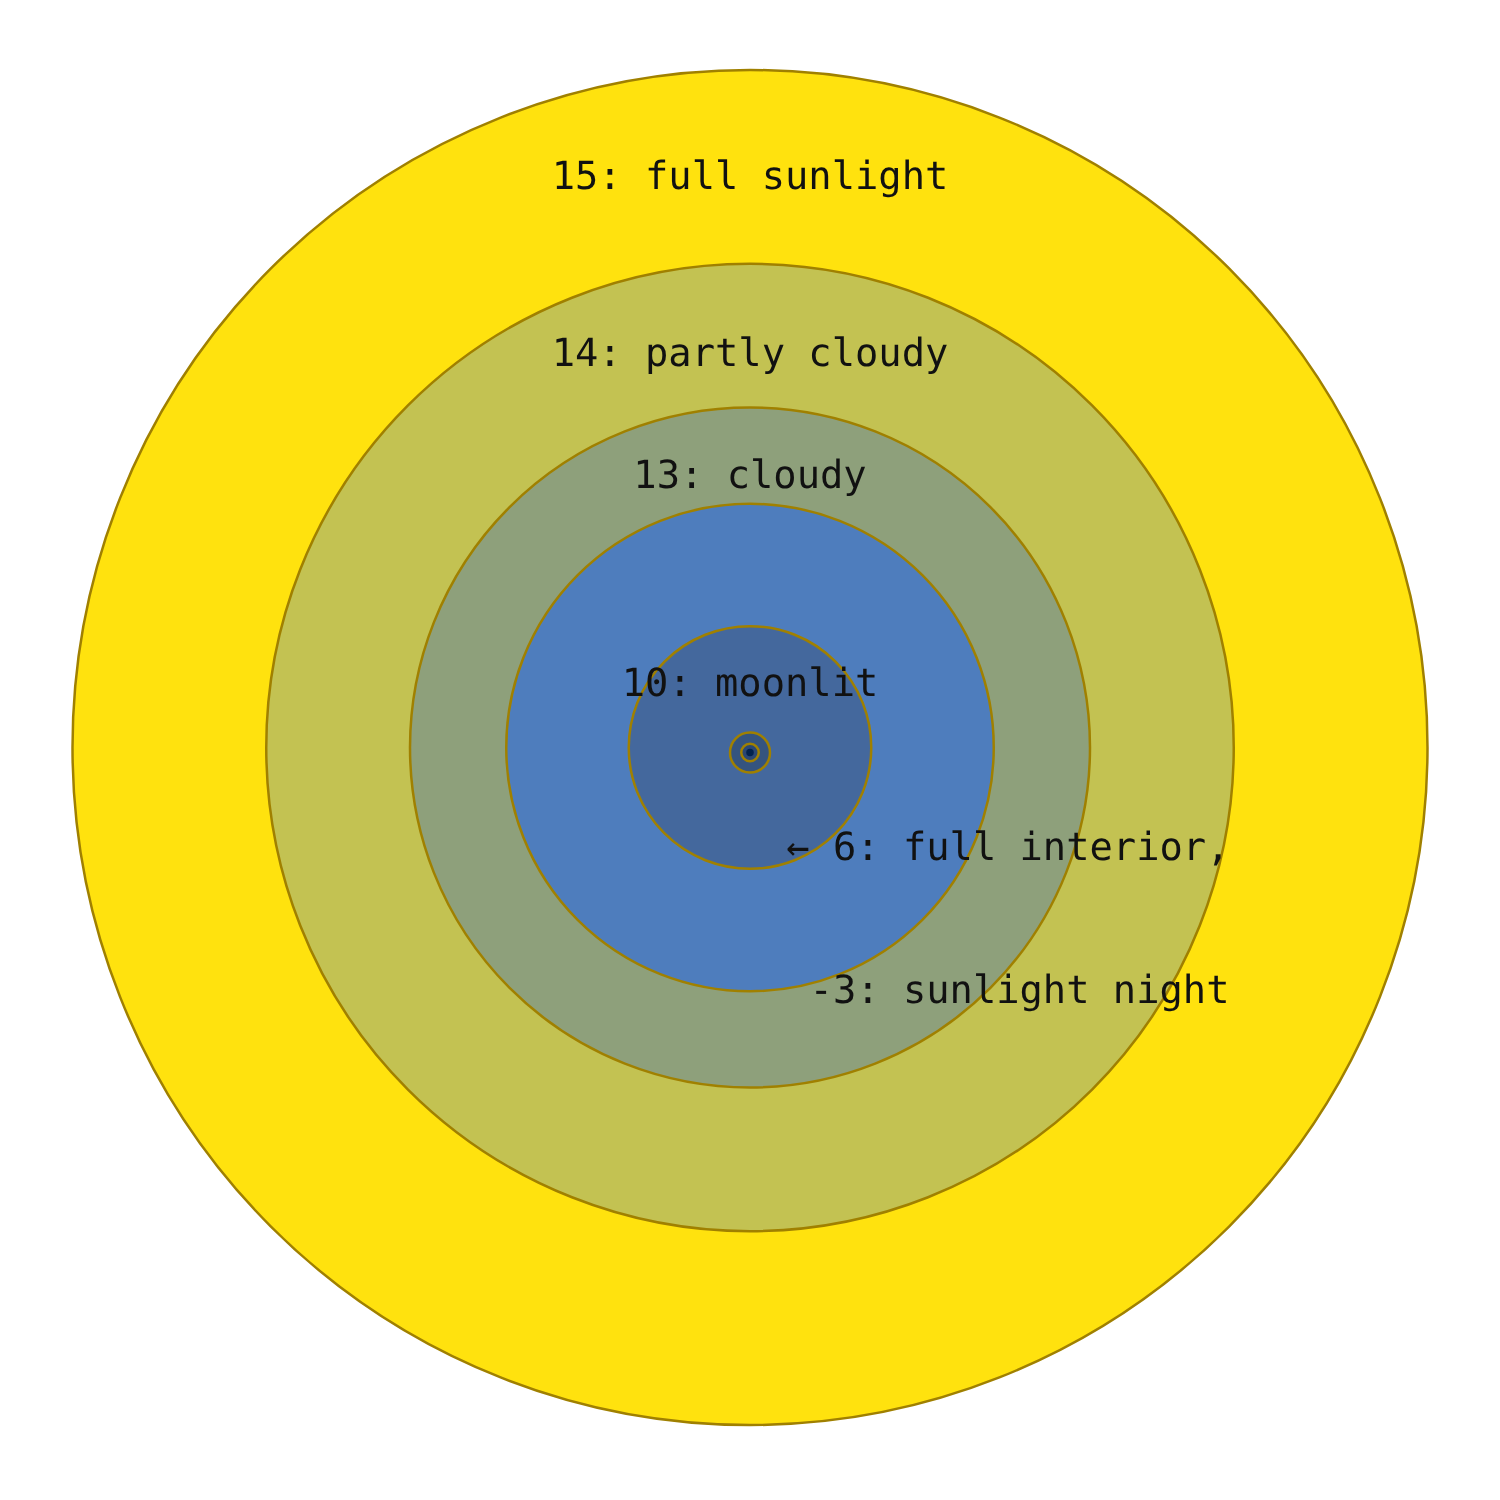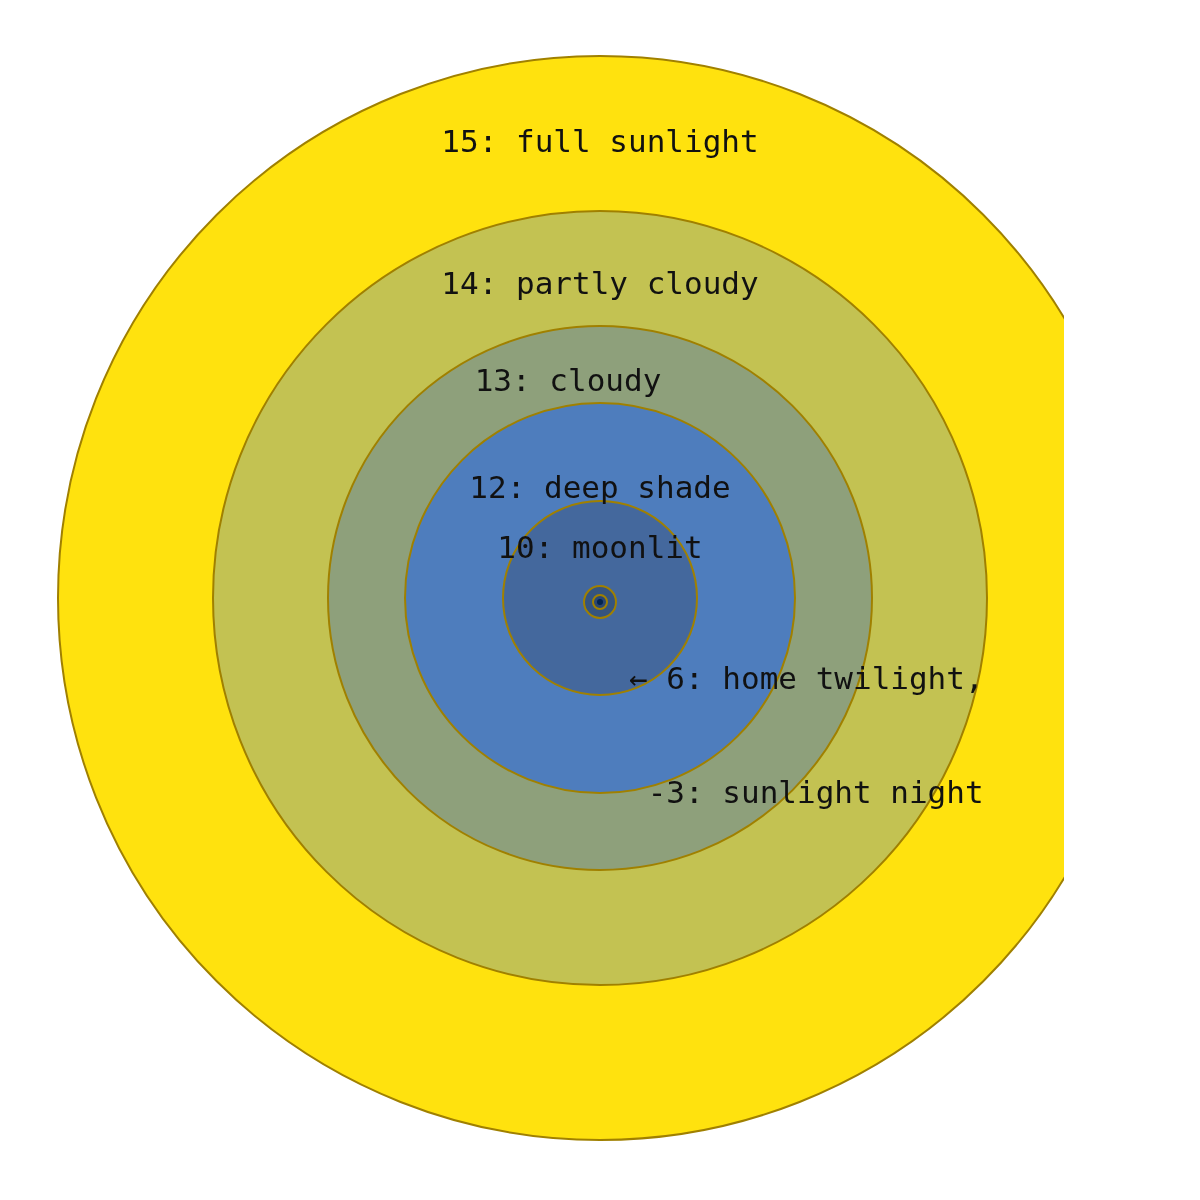--- a/index.html
+++ b/index.html
@@ -2,21 +2,21 @@
 <html><head>
 <meta charset="utf-8">
 <style>
   html, body {
     margin: 0;
     padding: 0;
     background: #ffffff;
   }
   .canvas {
     position: relative;
-    width: 1064px;
+    width: 1200px;
     height: 1200px;
     background: #ffffff;
     overflow: hidden;
     font-family: "DejaVu Sans Mono", monospace;
     color: #111111;
   }
   .circle {
     position: absolute;
     border-radius: 50%;
     border: 2.5px solid #A08000;
@@ -64,24 +64,23 @@
   <div class="circle" style="left: 583px; top: 585px; width: 34px; height: 34px; border-width: 2.5px; background-color: rgb(53, 84, 127);"></div>
 
   <div class="circle" style="left: 592px; top: 594px; width: 16px; height: 16px; border-width: 2px; background-color: rgb(42, 71, 115);"></div>
 
   <div class="dot" style="left: 597px; top: 599px; width: 6px; height: 6px; background-color: rgb(3, 35, 79);"></div>
 
   <div class="ring-label" style="left:600px; top:141px;">15: full sunlight</div>
 
   <div class="ring-label" style="left:600px; top:283px;">14: partly cloudy</div>
 
-  <div class="ring-label" style="left:568px; top:380px;">13: cloudy</div>
+  <div class="ring-label" style="left:600px; top:380px;">13: cloudy</div>
 
-  <div class="ring-label" style="left:600px; top:487px;">12: deep shade</div>
 
   <div class="ring-label" style="left:600px; top:547px;">10: moonlit</div>
 
   <div class="annotation" style="left:629px; top:583px;">
-    <div>← 6: home twilight,</div>
+    <div>← 6: full interior,</div>
     <div> -3: sunlight night</div>
   </div>
 
 </div>
 
 </body></html>

